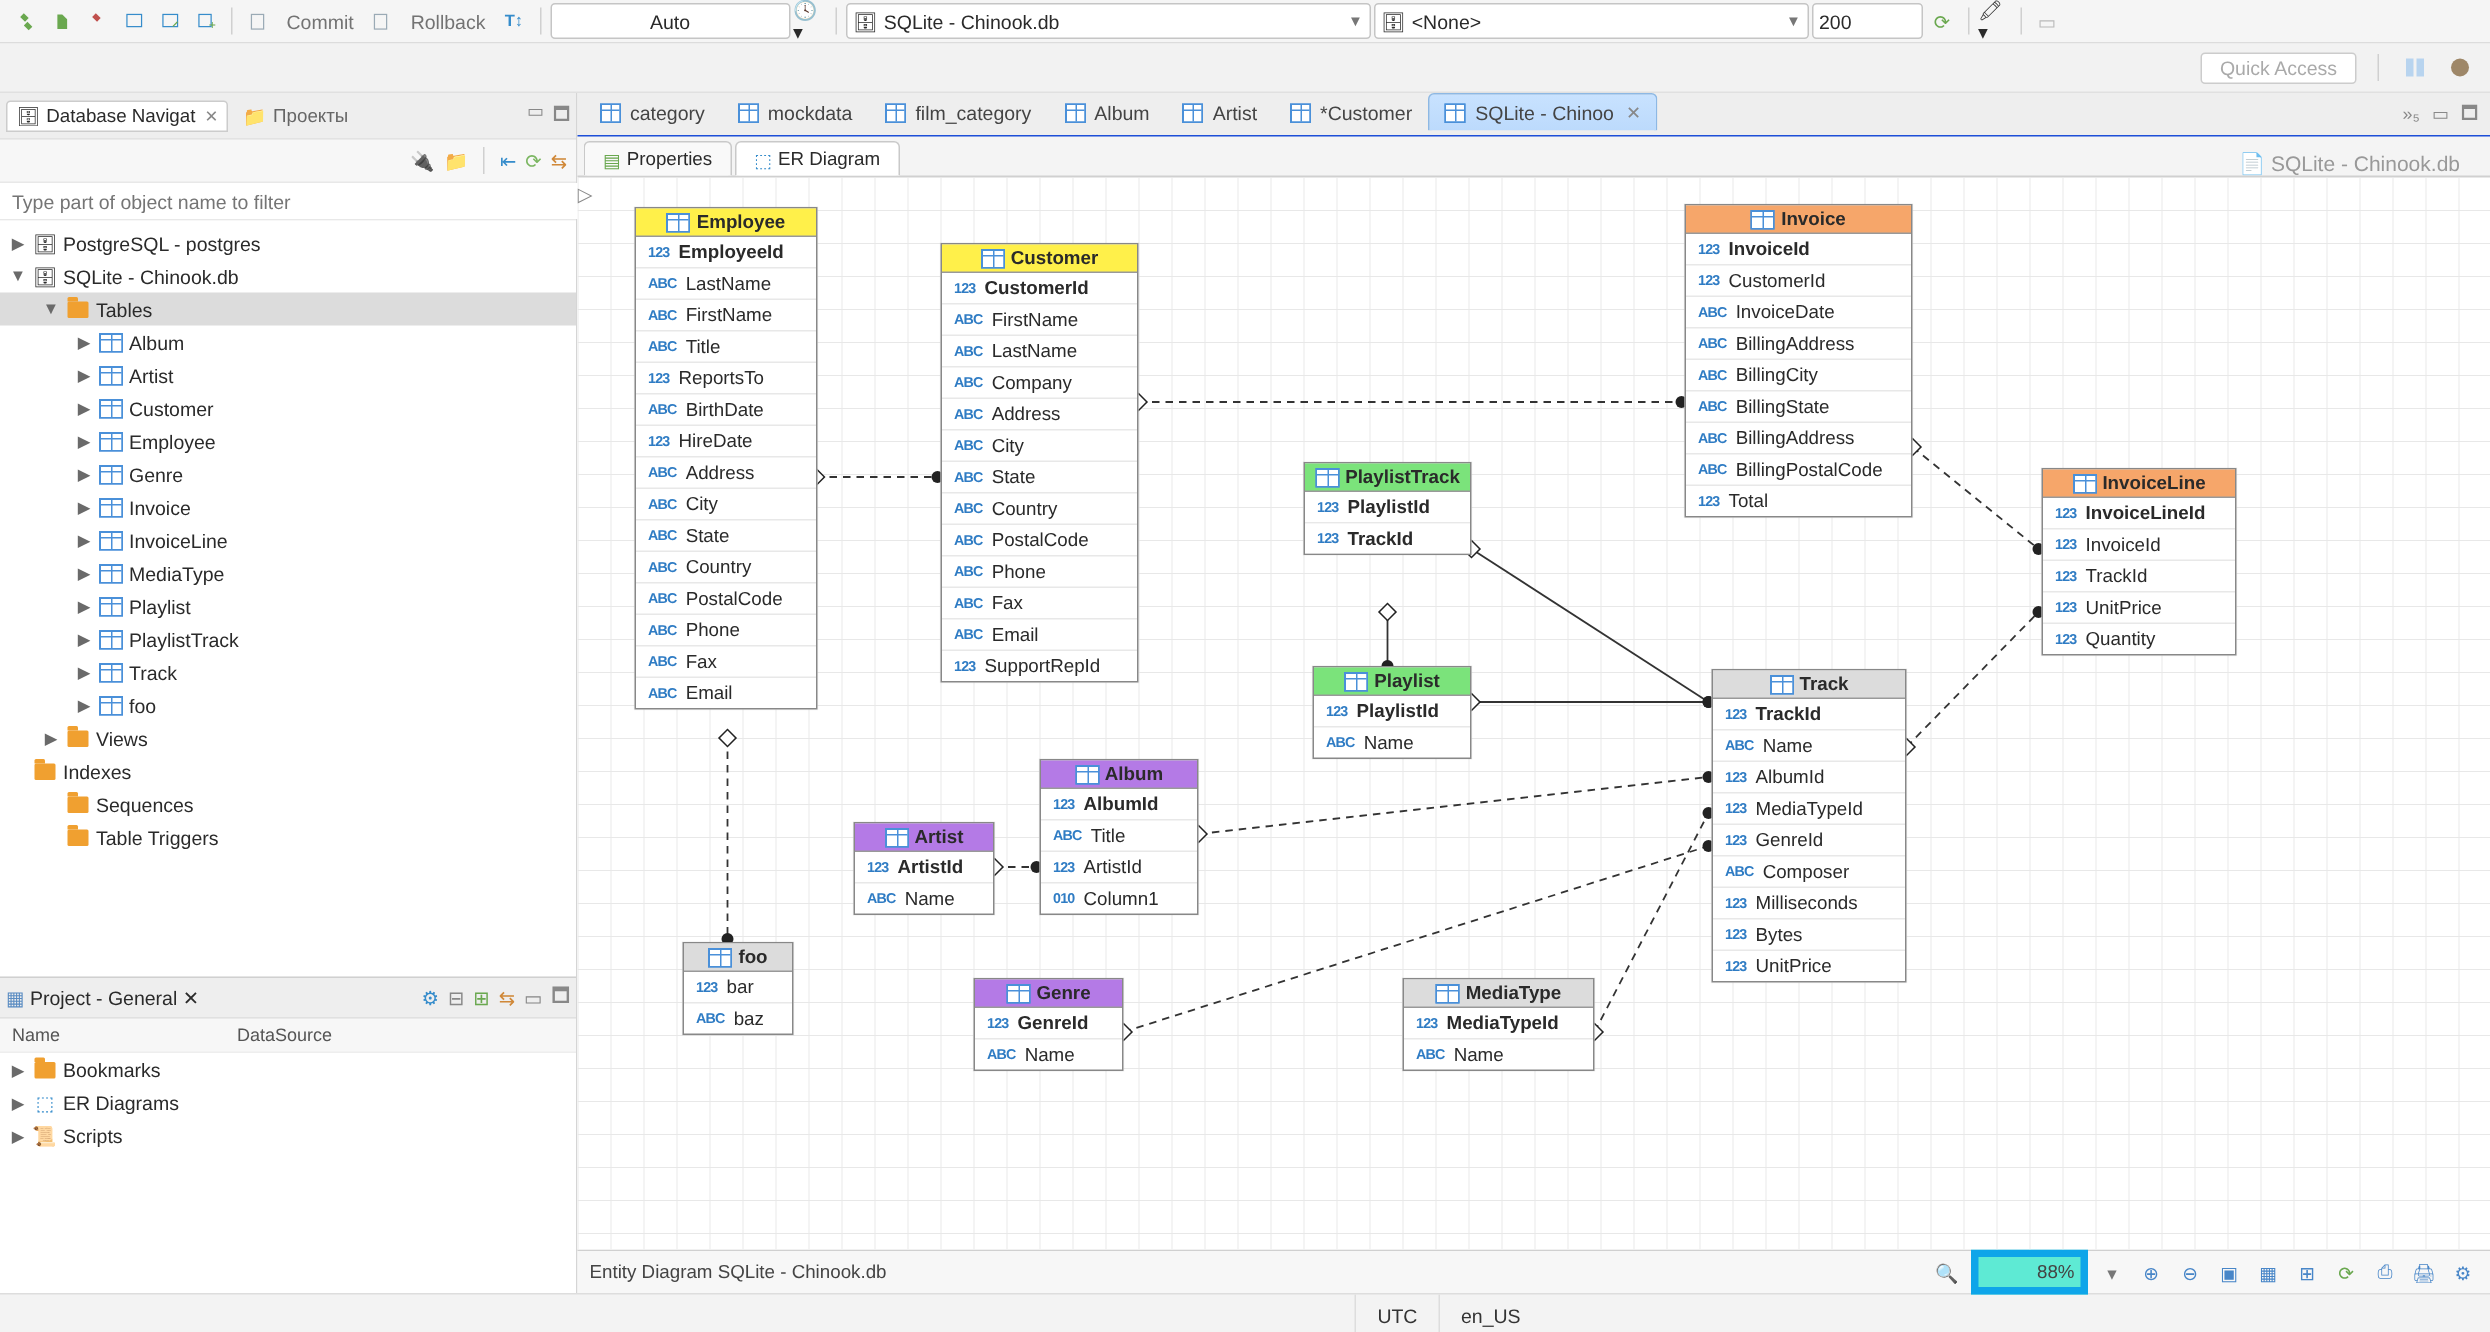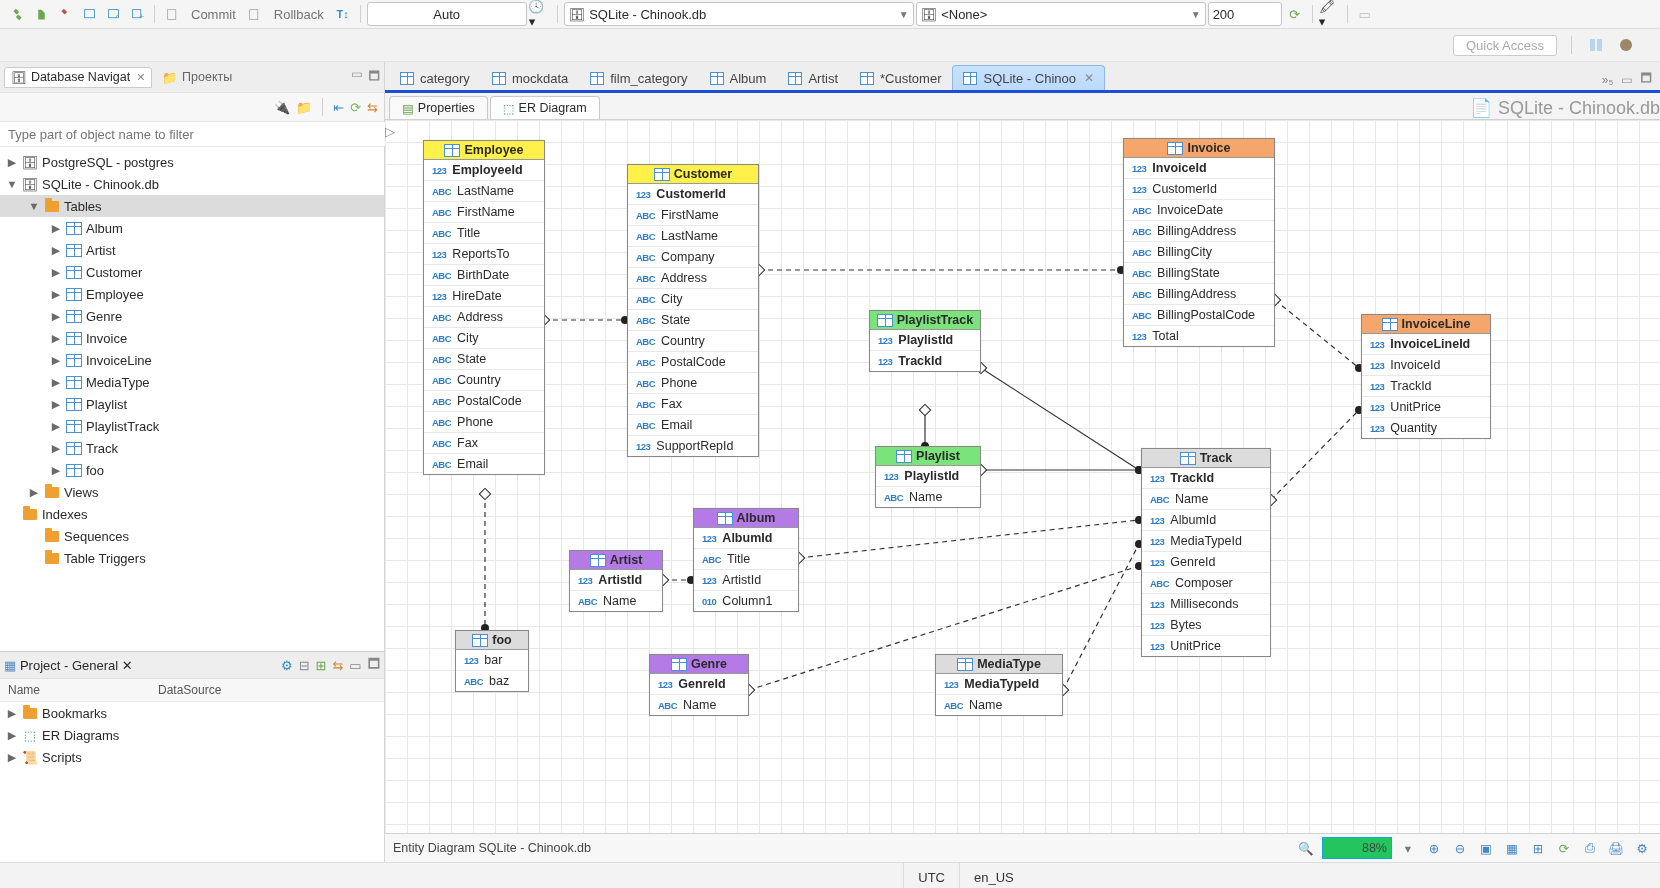--- a/index.html
+++ b/index.html
@@ -2,21 +2,21 @@
 <html><head>
 <meta charset="utf-8">
 <style>
 html,body{margin:0;padding:0;width:1660px;height:888px;font-family:"Segoe UI","Lucida Grande","Helvetica Neue",Arial,sans-serif;font-size:13px;color:#2a2a2a;background:#f6f6f6;overflow:hidden;-webkit-font-smoothing:antialiased}
 .toolbar{height:28px;display:flex;align-items:center;gap:2px;padding:0 6px;background:#f5f5f5;border-bottom:1px solid #dcdcdc}
 .tbtn{width:22px;height:22px;display:flex;align-items:center;justify-content:center;border-radius:3px}
 .tlabel{padding:0 6px;color:#737373}
 .tsep{width:1px;height:18px;background:#d0d0d0;margin:0 4px}
 .combo{display:flex;align-items:center;height:22px;background:#fff;border:1px solid #c5c5c5;border-radius:3px;padding:0 4px;gap:4px}
 .combo .caret{font-size:10px;color:#777}
-.row2{height:32px;display:flex;align-items:center;justify-content:flex-end;padding:0 24px;gap:10px;background:#f2f2f2;border-bottom:1px solid #e0e0e0}
+.row2{height:32px;display:flex;align-items:center;justify-content:flex-end;padding:0 10px;gap:10px;background:#f2f2f2;border-bottom:1px solid #e0e0e0}
 .quick{padding:2px 12px;border:1px solid #ccc;color:#aaa;border-radius:3px;background:#fff}
 .qicon{width:20px;height:20px;display:flex;align-items:center;justify-content:center}
 .workspace{display:flex;height:calc(100% - 88px)}
 .sidebar{width:384px;display:flex;flex-direction:column;border-right:1px solid #d5d5d5;background:#f7f7f7}
 .panelhdr{display:flex;align-items:center;padding:2px 4px;border-bottom:1px solid #e2e2e2;background:#eee;height:26px;font-size:12.5px}
 .panelhdr .tab{padding:2px 6px;background:#fff;border:1px solid #ccc;border-radius:3px 3px 0 0;margin-right:4px;display:flex;align-items:center;gap:4px}
 .panelhdr .itab{padding:2px 6px;color:#666;display:flex;align-items:center;gap:4px}
 .panelhdr .close{font-size:11px;color:#888;margin-left:2px}
 .panelhdr .wincontrols{margin-left:auto;display:flex;gap:6px;color:#888;font-size:12px}
 .toolbar2{display:flex;align-items:center;justify-content:flex-end;gap:6px;padding:2px 6px;border-bottom:1px solid #e8e8e8;height:24px}
@@ -31,43 +31,43 @@
 .foldicon::before{content:"";position:absolute;top:-3px;left:0;width:7px;height:3px;background:#f0a030;border-radius:1px 1px 0 0}
 .tableicon{width:14px;height:11px;background:linear-gradient(#fff,#fff) padding-box,#4a90d9;border:1px solid #4a90d9;position:relative}
 .tableicon::before{content:"";position:absolute;top:3px;left:0;right:0;height:1px;background:#4a90d9}
 .tableicon::after{content:"";position:absolute;top:0;bottom:0;left:50%;width:1px;background:#4a90d9}
 .proj{border-top:1px solid #d0d0d0}
 .projhdr{display:flex;align-items:center;height:26px;padding:0 4px;background:#eee;border-bottom:1px solid #e0e0e0}
 .projtoolbar{margin-left:auto;display:flex;gap:6px;align-items:center;color:#888}
 .projcols{display:flex;padding:4px 8px;font-size:12px;color:#555;border-bottom:1px solid #eee}
 .projcols span:first-child{width:150px}
 .main{flex:1;display:flex;flex-direction:column;background:#f0f0f0}
-.edtabs{height:28px;display:flex;align-items:flex-end;background:#eee;border-bottom:3px solid #1d4ed8;padding-left:4px;position:relative}
+.edtabs{height:28px;display:flex;background:#eee;border-bottom:1px solid #1d4ed8;padding-left:4px;position:relative}
 .edtab{height:24px;padding:0 10px;display:flex;align-items:center;gap:6px;color:#444;border:1px solid transparent;border-bottom:none;border-radius:4px 4px 0 0}
 .edtab.active{background:linear-gradient(#c8e2ff,#bcdafc);border-color:#8db8e4}
 .edtab .ticon{width:14px;height:12px}
 .edtab .tx{font-size:12px;color:#888;margin-left:2px}
 .edtabs .right{margin-left:auto;display:flex;align-items:center;gap:8px;padding-right:8px;color:#888;font-size:12px}
 .subtabs{height:26px;display:flex;align-items:flex-end;background:#f4f4f4;border-bottom:1px solid #d0d0d0;padding-left:4px}
 .subtab{height:22px;padding:0 12px;display:flex;align-items:center;gap:4px;border:1px solid #c9c9c9;border-bottom:none;border-radius:4px 4px 0 0;background:#f9f9f9;margin-right:2px;font-size:12.5px}
 .subtab.active{background:#fff}
-.subtabs .rlabel{margin-left:auto;padding-right:0;color:#999;font-size:18px}
+.subtabs .rlabel{margin-left:auto;padding-right:20px;color:#999;font-size:14px}
 .canvaswrap{flex:1;position:relative;background:#fff;overflow:hidden}
 .grid{position:absolute;inset:0;background-image:linear-gradient(#e8e8e8 1px,transparent 1px),linear-gradient(90deg,#e8e8e8 1px,transparent 1px);background-size:22px 22px}
 .canvas{position:absolute;inset:0}
 .canvas svg{position:absolute;inset:0;width:100%;height:100%}
 .entity{position:absolute;border:1px solid #888;background:#fff;font-size:12.5px;box-shadow:0 0 0 0.5px rgba(0,0,0,.05)}
 .entity .ehdr{padding:2px 6px;font-weight:600;border-bottom:1px solid #999;display:flex;align-items:center;gap:4px;justify-content:center}
 .entity .erow{padding:3px 6px;border-bottom:1px solid #e8e8e8;display:flex;align-items:center;gap:4px}
 .entity .erow:last-child{border-bottom:none}
 .entity .erow.pk{font-weight:700;background:rgba(255,255,255,.6)}
 .typeicon{font-size:9.5px;padding:0 2px;border-radius:2px;color:#2f7cc4;font-weight:700;letter-spacing:-.5px}
 .footer{height:28px;border-top:1px solid #d0d0d0;background:#f7f7f7;display:flex;align-items:center;padding:0 8px;gap:8px;font-size:12.5px;color:#444}
 .footer .right{margin-left:auto;display:flex;align-items:center;gap:6px}
-.zoomfield{width:60px;height:20px;border:1px solid #0ea5e9;background:#22c55e;display:flex;align-items:center;justify-content:flex-end;padding:0 4px}
+.zoomfield{width:60px;height:20px;border:5px solid #0ea5e9;background:#5eead4;display:flex;align-items:center;justify-content:flex-end;padding:0 4px}
 .ftbtn{width:20px;height:20px;display:flex;align-items:center;justify-content:center;color:#4886c8}
 .status{height:28px;background:#f3f3f3;border-top:1px solid #ddd;display:flex;align-items:center}
 .status .cell{border-left:1px solid #ddd;padding:0 14px;height:100%;display:flex;align-items:center;color:#333}
 .status .spacer{flex:1}
 .plugico{width:13px;height:13px}
 </style>
 </head>
 <body>
 
 <div class="toolbar">

